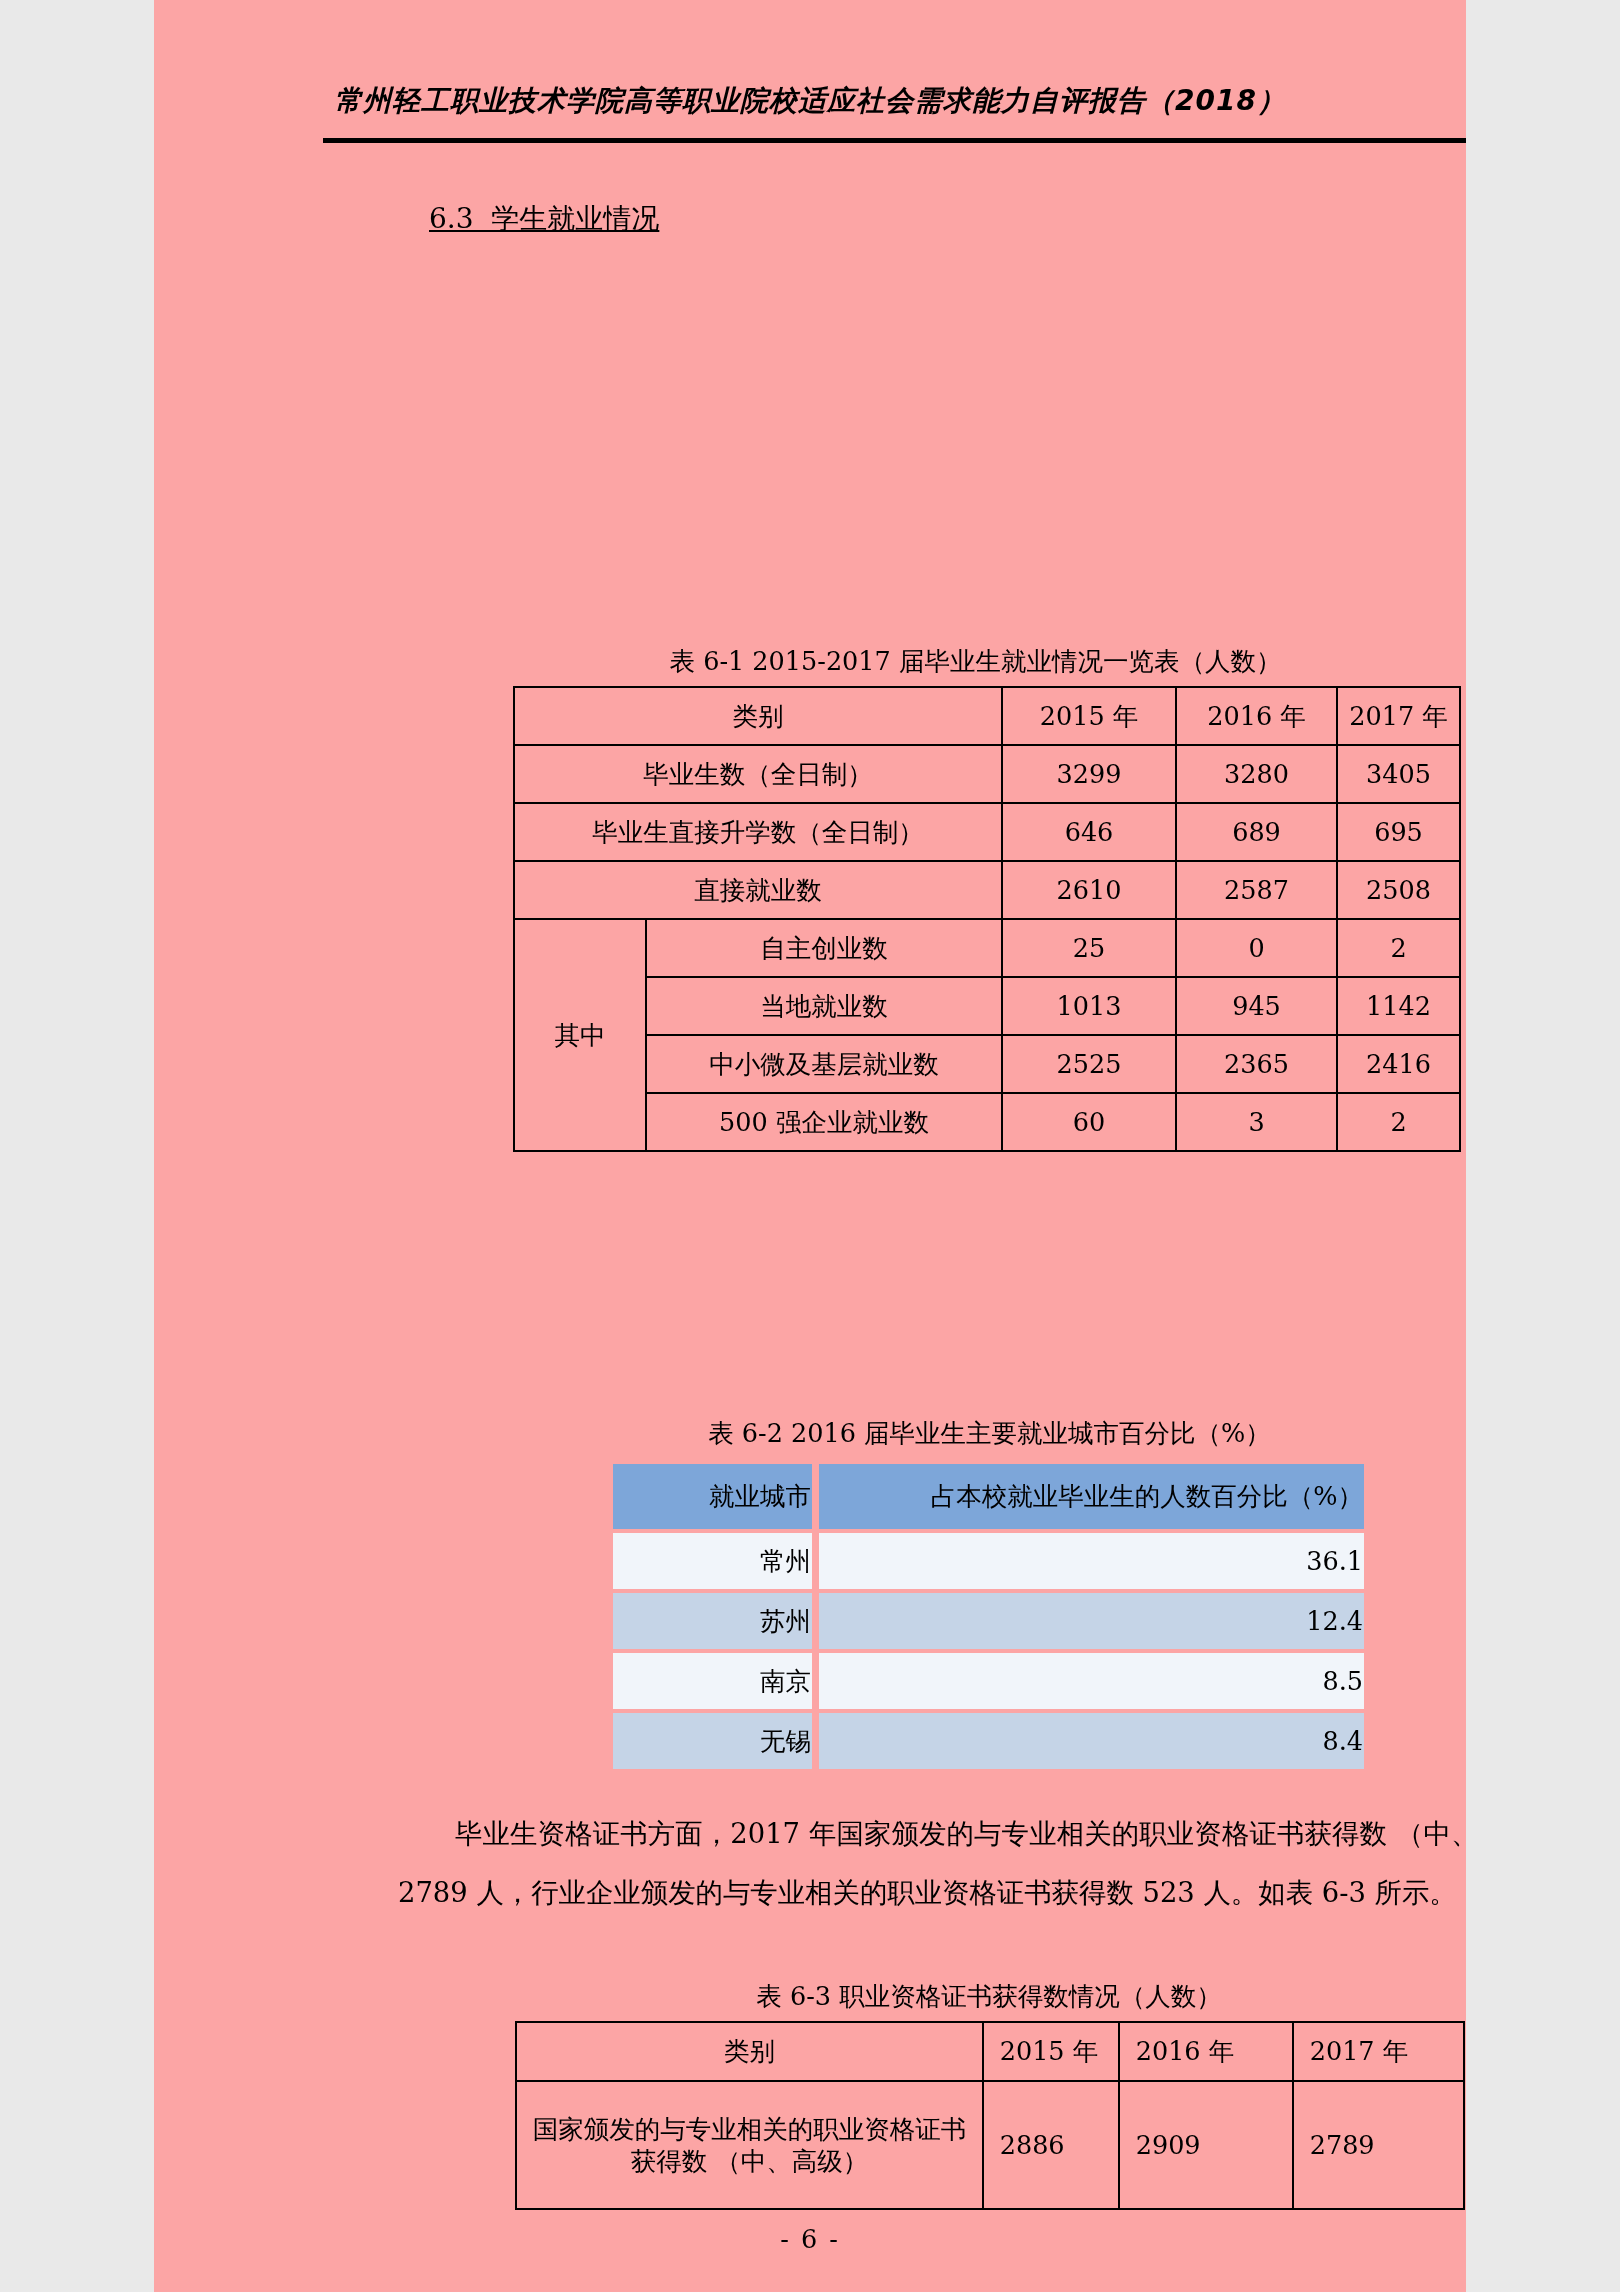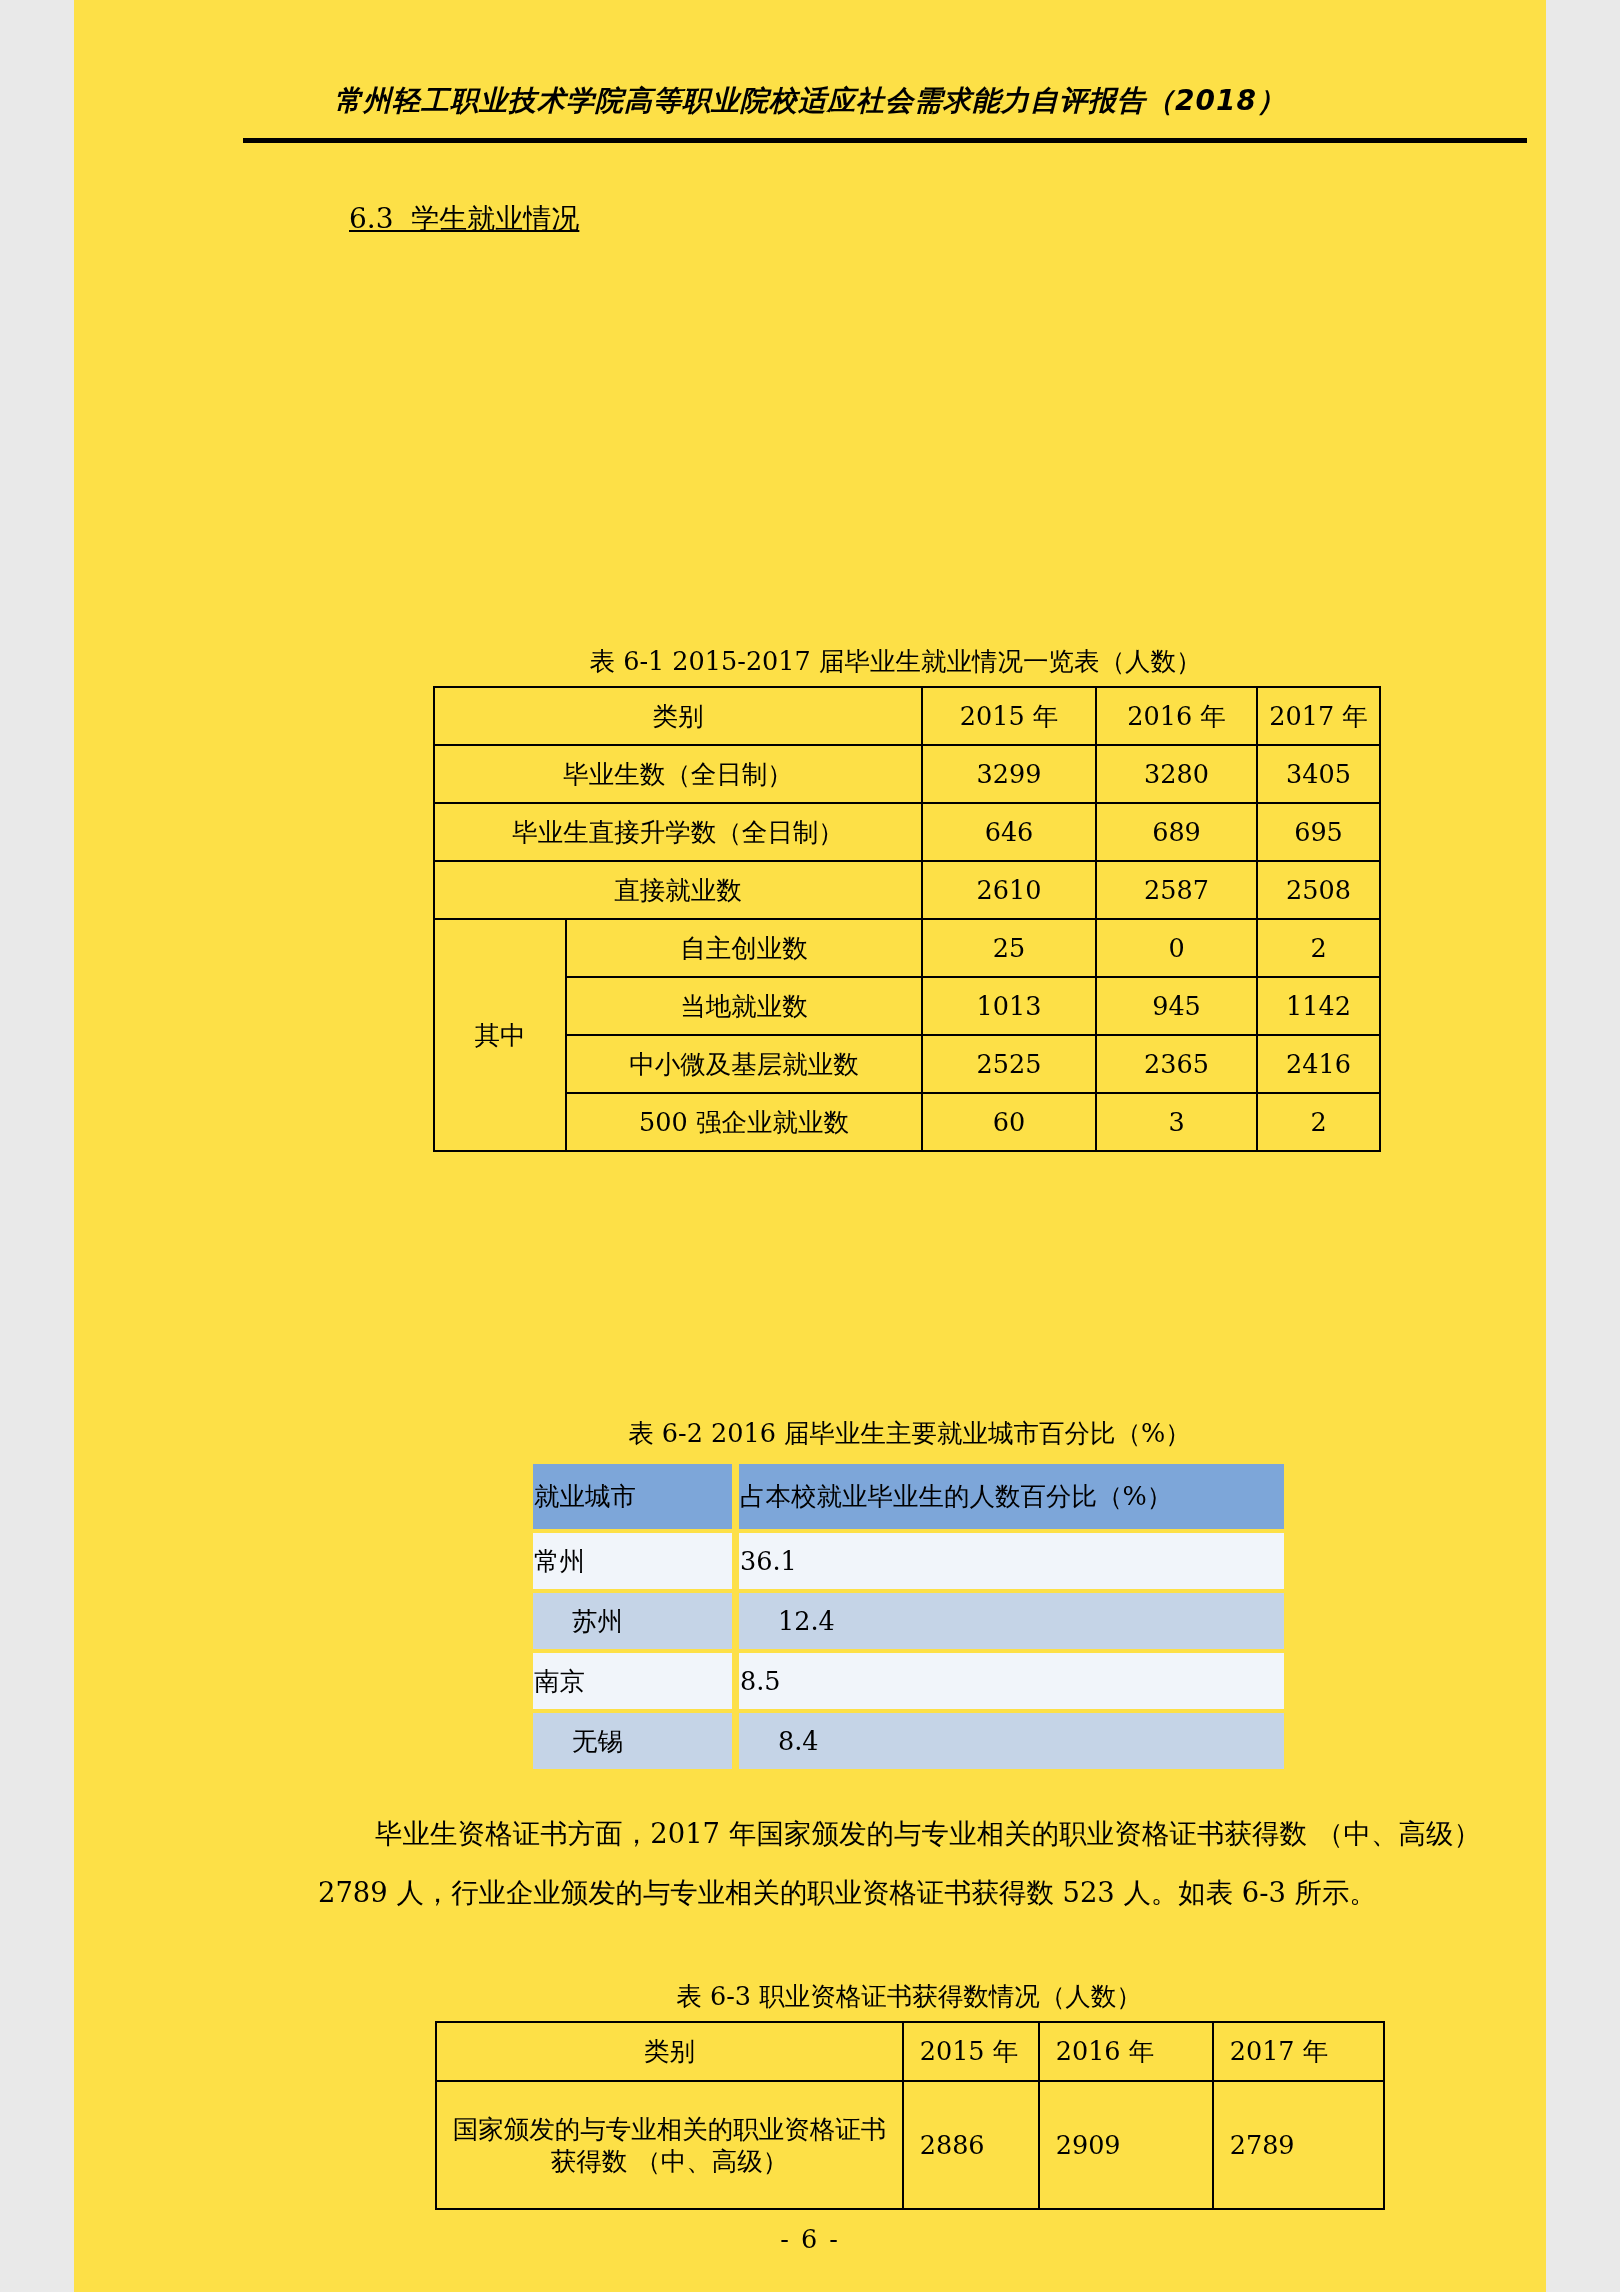--- a/index.html
+++ b/index.html
@@ -1,19 +1,19 @@
 <!DOCTYPE html>
 <html style="--t2-header-bg: #7DA6D9; --t2-row-light: #F1F5FA; --t2-row-dark: #C5D4E7;"><head>
 <meta charset="utf-8">
 <style>
   html,body{margin:0;padding:0;background:#e9e9e9;}
   .page{
     position:relative;
-    width:1472px;height:2293px;
-    background:#fde047;
+    width:1312px;height:2293px;
+    background:#fca5a5;
     font-family:"DejaVu Serif",serif;
     color:#000;
     margin:0 auto;
     overflow:hidden;
   }
   .hdr{
     position:absolute;top:82px;left:0;width:100%;
     text-align:center;
     font-family:"DejaVu Sans",sans-serif;
     font-weight:bold;font-style:italic;
@@ -56,21 +56,21 @@
     text-align:center;vertical-align:middle;
     height:56px;padding:0 3.9px;overflow:hidden;
   }
 
   
   table.t2{
     position:absolute;left:452px;top:1460px;
     border-collapse:separate;border-spacing:7.8px 4.9px;
     font-size:25.5px;table-layout:fixed;
   }
-  table.t2 td{text-align:left;vertical-align:middle;margin-left:18px;}
+  table.t2 td{text-align:right;vertical-align:middle;margin-left:18px;}
   table.t2 tr.hd td{background:var(--t2-header-bg,#7DA6D9);height:63px;}
   table.t2 tr.lt td{background:var(--t2-row-light,#F1F5FA);height:54px;}
   table.t2 tr.dk td{background:var(--t2-row-dark,#C5D4E7);height:54px;padding-left:39px;}
 
   
   table.t3{
     position:absolute;left:361px;top:2021px;
     width:948px;border-collapse:collapse;
     font-size:25.5px;table-layout:fixed;
     border:2.9px solid #000;

